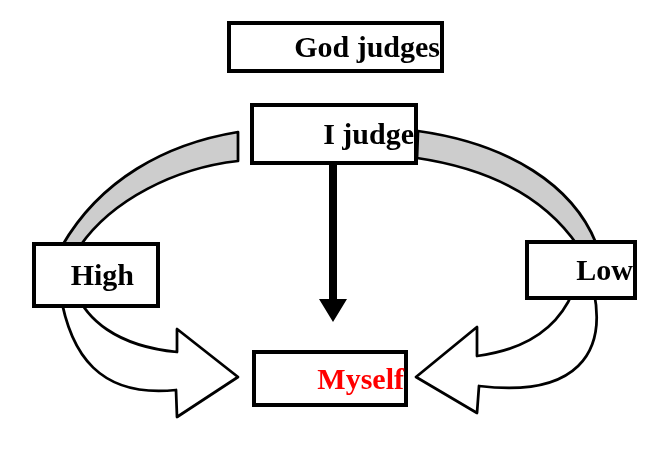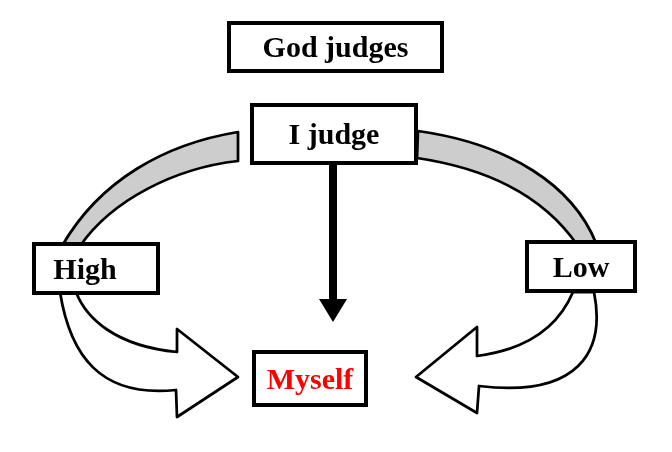--- a/index.html
+++ b/index.html
@@ -11,33 +11,33 @@
     overflow:hidden;
   }
   .canvas svg{position:absolute;left:0;top:0;}
   .node{
     position:absolute;
     box-sizing:border-box;
     background:#ffffff;
     border:4px solid #000000;
     display:flex;
     align-items:center;
-    justify-content:center;
+    justify-content:flex-end;
     font-weight:bold;
     font-size:30px;
     color:#000000;
     letter-spacing:0px;
     z-index:2;
     white-space:nowrap;
   }
   .node-god    {left:227px;top:21px; width:217px;height:52px;}
   .node-ijudge {left:250px;top:103px;width:168px;height:62px;}
-  .node-high   {left:32px; top:242px;width:128px;height:53px;padding-right:22px;}
-  .node-low    {left:525px;top:240px;width:112px;height:53px;}
-  .node-myself {left:252px;top:350px;width:116px;height:57px;}
+  .node-high   {left:32px; top:242px;width:128px;height:66px;padding-right:22px;}
+  .node-low    {left:525px;top:240px;width:112px;height:60px;}
+  .node-myself {left:252px;top:350px;width:156px;height:57px;}
   .node-myself span{color:#ff0000;}
 </style>
 </head>
 <body>
 
 <div class="canvas">
 
   <svg width="672" height="452" viewBox="0 0 672 452">
 
     <path d="M 238,132 C 165,144 100,180 62,246 L 80,246 C 112,200 175,168 238,161 Z" stroke="#000000" stroke-width="2.75" stroke-linejoin="round" fill="#cdcdcd"></path>

